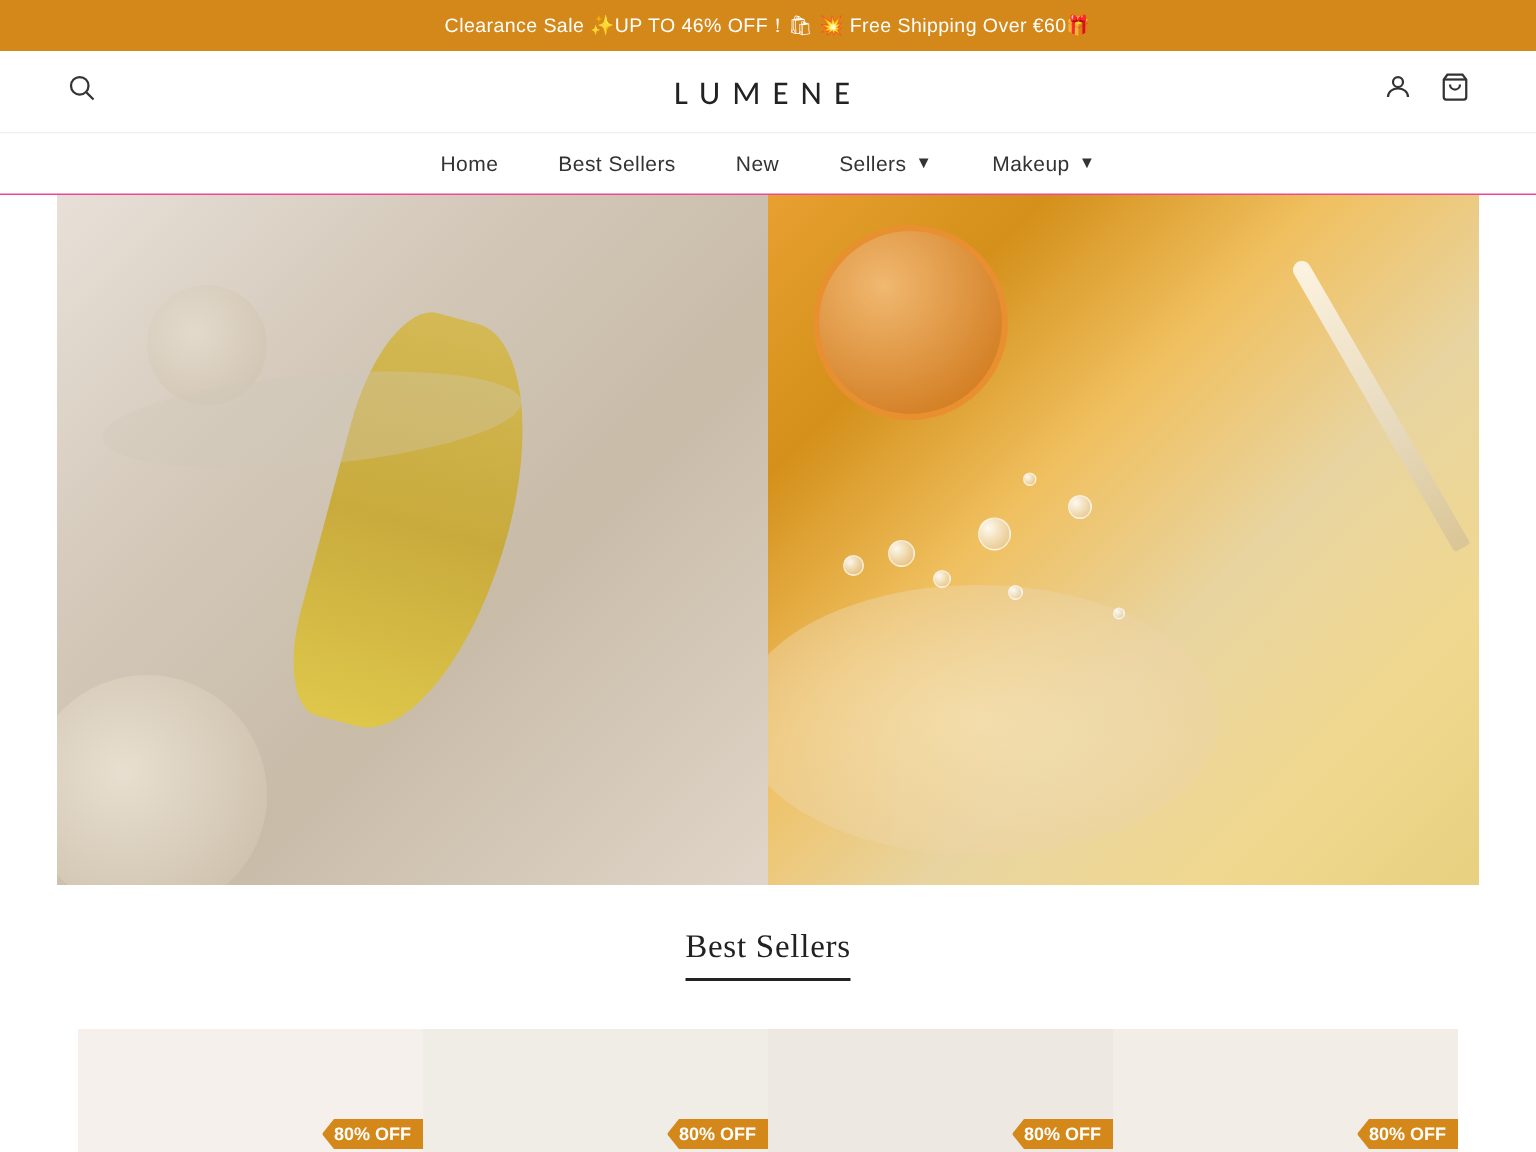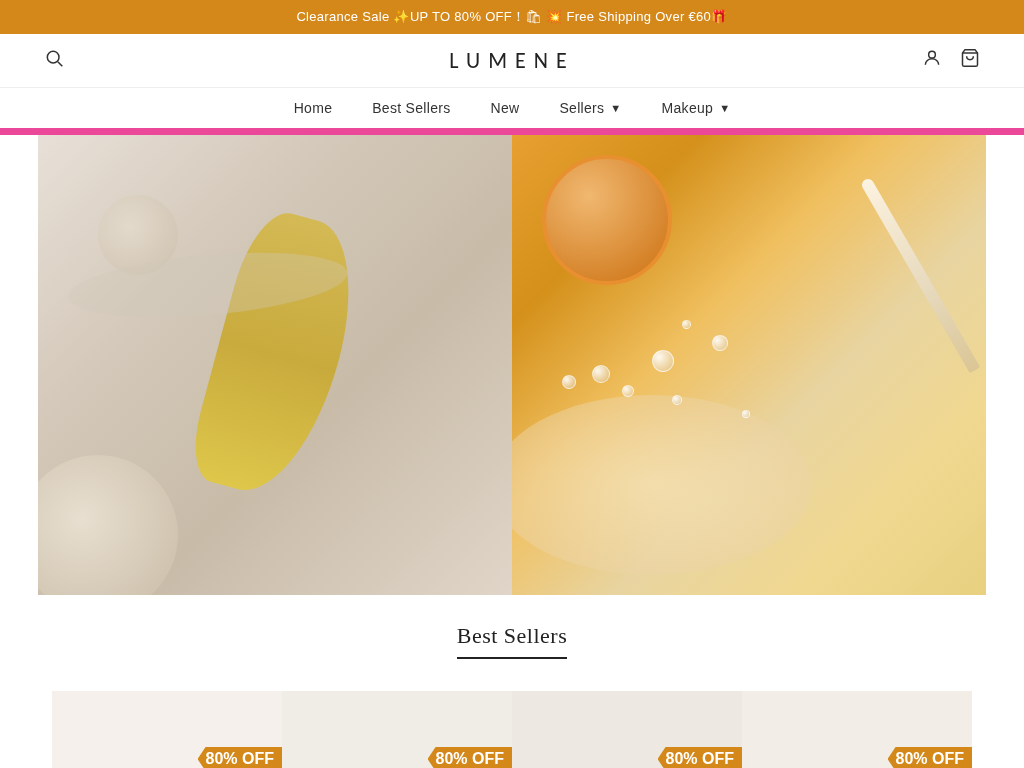--- a/index.html
+++ b/index.html
@@ -40,21 +40,21 @@
       color: #333;
       cursor: pointer;
     }
 
     
     #nav {
       display: flex;
       justify-content: center;
       gap: 40px;
       padding: 12px 0;
-      border-bottom: 7px solid #ec4899;
+      border-bottom: 1px solid #ec4899;
       background: #fff;
     }
     .nav-item {
       font-size: 14px;
       color: #333;
       cursor: pointer;
       font-family: Arial, sans-serif;
       font-weight: 400;
       letter-spacing: 0.3px;
       display: flex;
@@ -162,35 +162,35 @@
       position: relative;
       overflow: hidden;
       flex-shrink: 0;
     }
     .discount-badge {
       position: absolute;
       bottom: 10px;
       right: 0;
       background: #D4881A;
       color: #fff;
-      font-size: 16px;
+      font-size: 12px;
       font-family: Arial, sans-serif;
       font-weight: 700;
       padding: 3px 8px;
       clip-path: polygon(8px 0%, 100% 0%, 100% 100%, 8px 100%, 0% 50%);
     }
     .product-card:nth-child(2) { background: #f0ece6; }
     .product-card:nth-child(3) { background: #ede8e2; }
     .product-card:nth-child(4) { background: #f2ede7; }
   </style>
 </head>
 <body>
 
 <div id="top-banner">
-  <span>Clearance Sale ✨UP TO 80% OFF！🛍 💥  Free Shipping Over €60🎁</span>
+  <span>Clearance Sale ✨UP TO 46% OFF！🛍 💥  Free Shipping Over €60🎁</span>
 </div>
 
 <div id="header">
   <div id="header-left">
     <span class="header-icon">
       <svg width="20" height="20" viewBox="0 0 24 24" fill="none" stroke="#333" stroke-width="1.8">
         <circle cx="11" cy="11" r="7"></circle>
         <line x1="16.5" y1="16.5" x2="22" y2="22"></line>
       </svg>
     </span>

